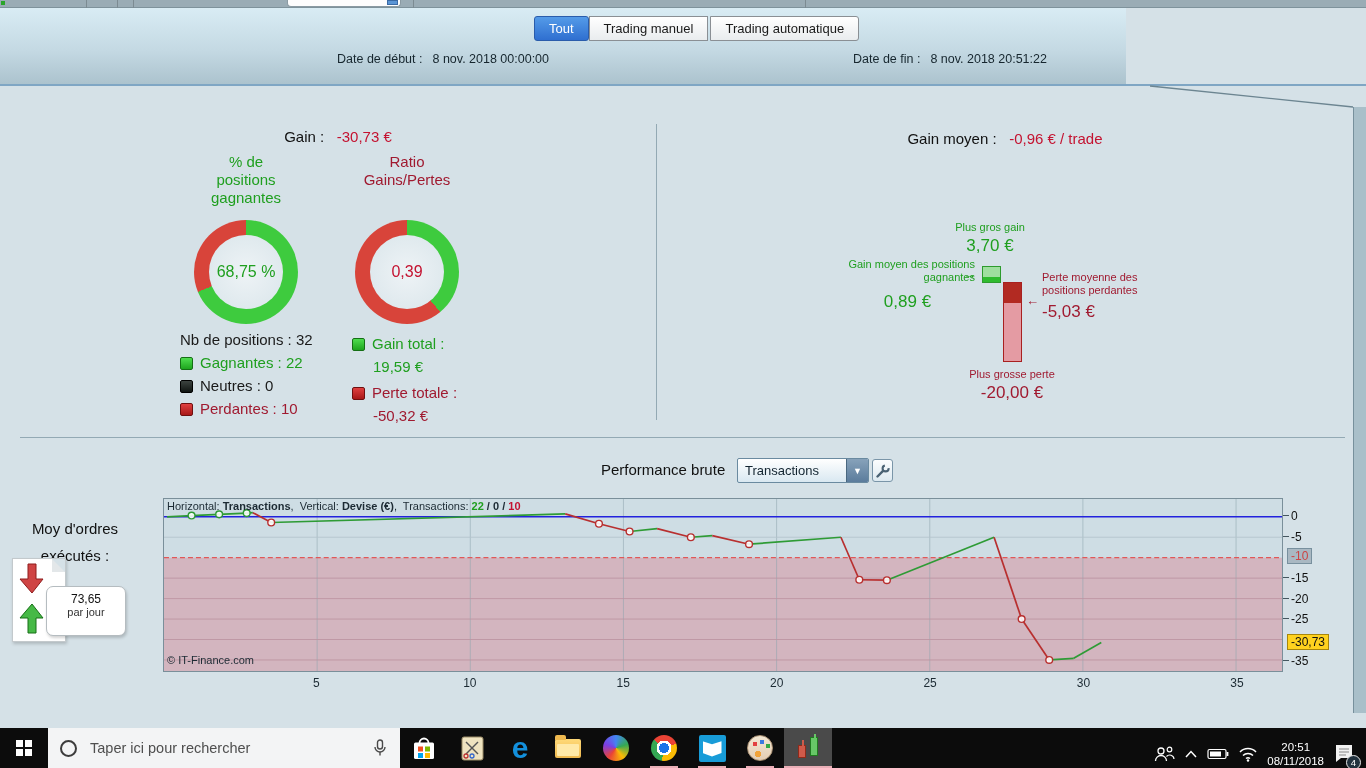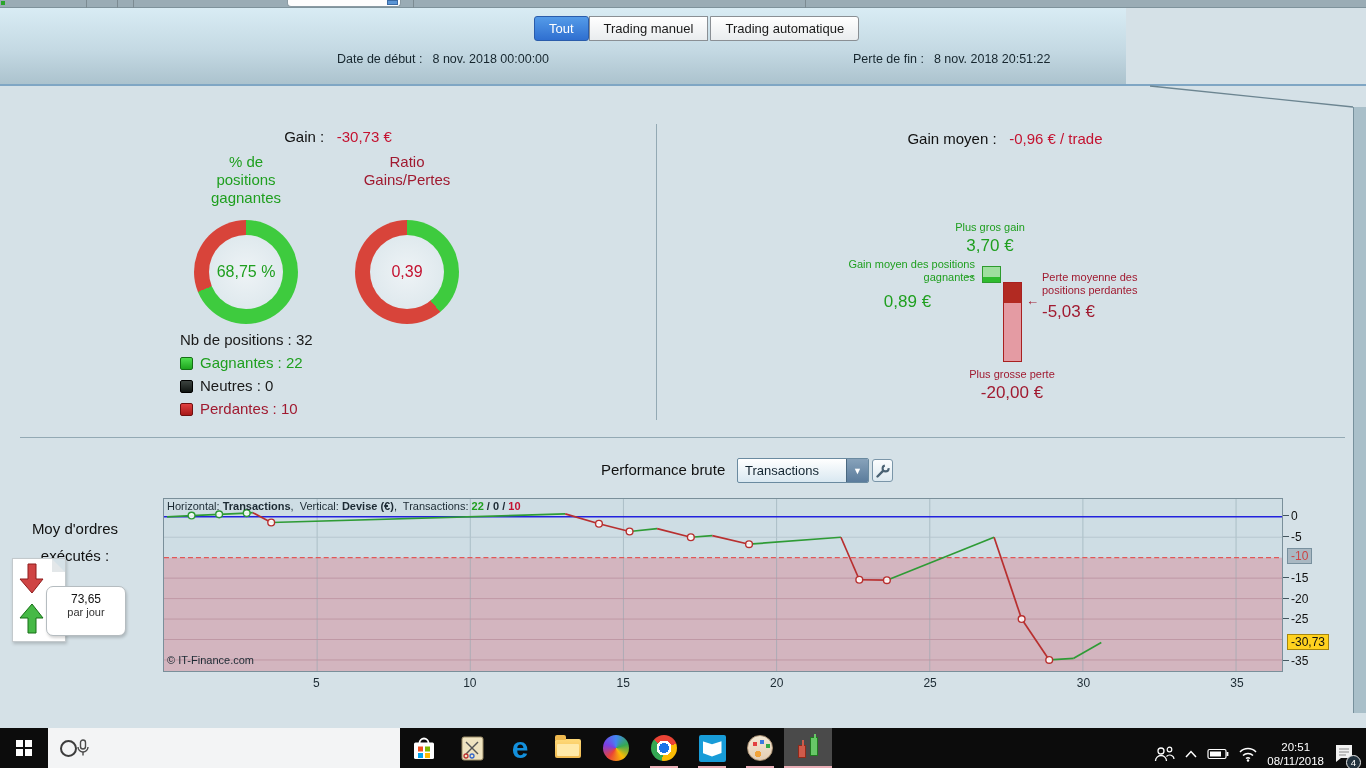--- a/index.html
+++ b/index.html
@@ -163,21 +163,21 @@
   <div class="abs header">
     <div class="btn-group">
       <div class="fbtn first active">Tout</div>
       <div class="fbtn">Trading manuel</div>
       <div class="fbtn last">Trading automatique</div>
     </div>
     <div class="date-line" style="left:337px">
       <span class="lbl">Date de début :</span><span>8 nov. 2018 00:00:00</span>
     </div>
     <div class="date-line" style="left:853px">
-      <span class="lbl">Perte de fin :</span><span>8 nov. 2018 20:51:22</span>
+      <span class="lbl">Date de fin :</span><span>8 nov. 2018 20:51:22</span>
     </div>
   </div>
   <div class="abs header-underline"></div>
 
   <svg class="abs corner-svg" width="216" height="23">
     <polygon points="0,1 203,22 203,23 0,23" fill="#d5e1e7"></polygon>
     <line x1="0" y1="1" x2="203" y2="22" stroke="#6c8591" stroke-width="1.4"></line>
   </svg>
   <div class="abs right-band"></div>
 
@@ -203,20 +203,26 @@
       </div>
   </div>
 
   <div class="abs legend" style="left:180px;top:331px;width:180px">
     <div class="legend-row t-black">Nb de positions : 32</div>
     <div class="legend-row"><span class="sq sq-green"></span><span class="t-green">Gagnantes : 22</span></div>
     <div class="legend-row"><span class="sq sq-black"></span><span class="t-black">Neutres : 0</span></div>
     <div class="legend-row"><span class="sq sq-red"></span><span class="t-darkred">Perdantes : 10</span></div>
   </div>
 
+  <div class="abs legend" style="left:352px;top:335px;width:160px">
+    <div class="legend-row"><span class="sq sq-green"></span><span class="t-green">Gain total :</span></div>
+    <div class="legend-row t-green" style="padding-left:21px">19,59 €</div>
+    <div class="legend-row" style="margin-top:9px"><span class="sq sq-red"></span><span class="t-darkred">Perte totale :</span></div>
+    <div class="legend-row t-darkred" style="padding-left:21px">-50,32 €</div>
+  </div>
 
   <div class="abs v-divider"></div>
   <div class="abs h-divider"></div>
 
   <div class="abs gm-line">
     <span>Gain moyen :</span>
     <span class="pre"> </span>
     <span class="t-red">-0,96 € / trade</span>
   </div>
   <div class="abs small-lbl t-green" style="left:920px;top:221px;width:140px;text-align:center">Plus gros gain</div>
@@ -352,20 +358,21 @@
     <div class="abs tb-start">
       <span class="win-logo">
           <i></i>
           <i></i>
           <i></i>
           <i></i>
         </span>
     </div>
     <div class="abs tb-search">
       <span class="cortana-ring"></span>
+      <span class="tb-search-text">Taper ici pour rechercher</span>
       <svg class="tb-mic" width="12" height="18" viewBox="0 0 12 18">
         <rect x="3.5" y="1" width="5" height="9" rx="2.5" fill="none" stroke="#4a4a4a" stroke-width="1.4"></rect>
         <path d="M1 8 a5 5 0 0 0 10 0" fill="none" stroke="#4a4a4a" stroke-width="1.4"></path>
         <line x1="6" y1="13" x2="6" y2="16.5" stroke="#4a4a4a" stroke-width="1.4"></line>
       </svg>
     </div>
     <div class="abs tb-slot" style="left:400px">
       <svg class="store-icon" width="26" height="28" viewBox="0 0 26 28">
         <path d="M8.5 9 a4.5 4.5 0 0 1 9 0" stroke="#ffffff" fill="none" stroke-width="1.8"></path>
         <rect x="3" y="8.5" width="20" height="16.5" rx="1.5" fill="#ffffff"></rect>

